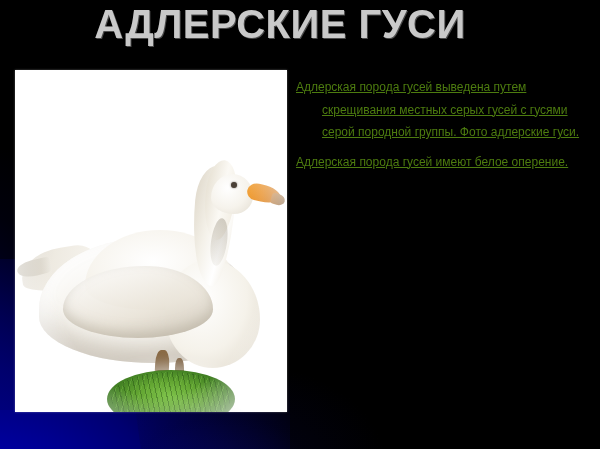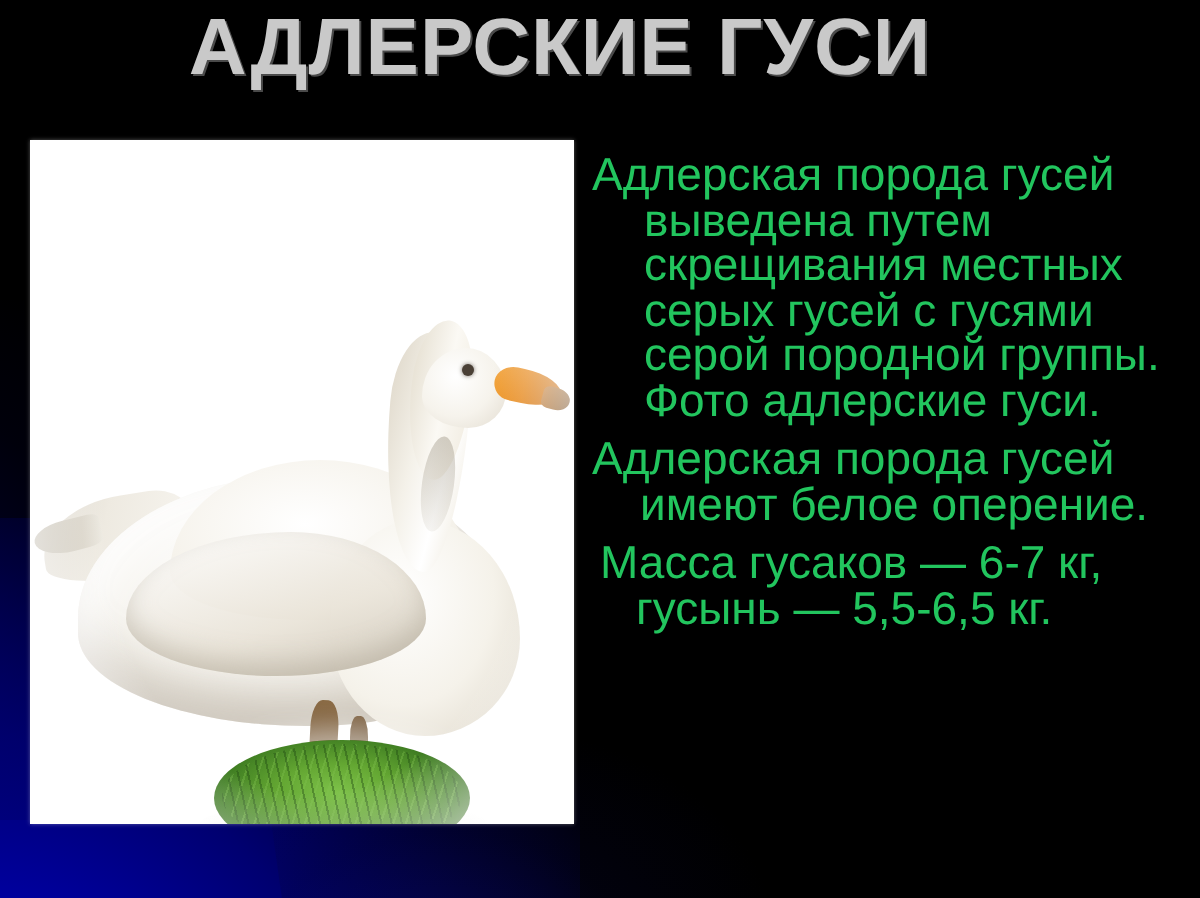--- a/index.html
+++ b/index.html
@@ -268,27 +268,28 @@
   }
 
   
   #text-column {
     position: absolute;
     left: 296px;
     top: 76px;
     width: 300px;
   }
   .para {
-    color: #22c55e;
-    font-size: 23px;
+    color: #4d7c0f;
+    font-size: 12px;
     line-height: 22.5px;
     margin: 0 0 7px 0;
     padding-left: 24px;
     text-indent: -24px;
     white-space: pre-line;
+    text-decoration: underline;
   }
   .para.p1 { padding-left: 26px; text-indent: -26px; }
   .para.p3 { padding-left: 22px; text-indent: -18px; }
   .para.p4 { padding-left: 22px; text-indent: -18px; }
 </style>
 </head>
 <body>
 
 <div id="slide">
 
@@ -318,16 +319,15 @@
       <div class="goose-part" id="goose-shadow"></div>
       <div class="goose-part" id="grass-patch"></div>
       <div class="goose-part" id="grass-texture"></div>
       <div id="goose-vignette"></div>
     </div>
   </div>
 
   <div id="text-column">
     <p class="para p1">Адлерская порода гусей выведена путем скрещивания местных серых гусей с гусями серой породной группы.  Фото адлерские гуси.</p>
     <p class="para p2">Адлерская порода гусей имеют белое оперение.</p>
-    <p class="para p3">Масса гусаков — 6-7 кг, гусынь — 5,5-6,5 кг.</p>
   </div>
 
 </div>
 
 </body></html>

